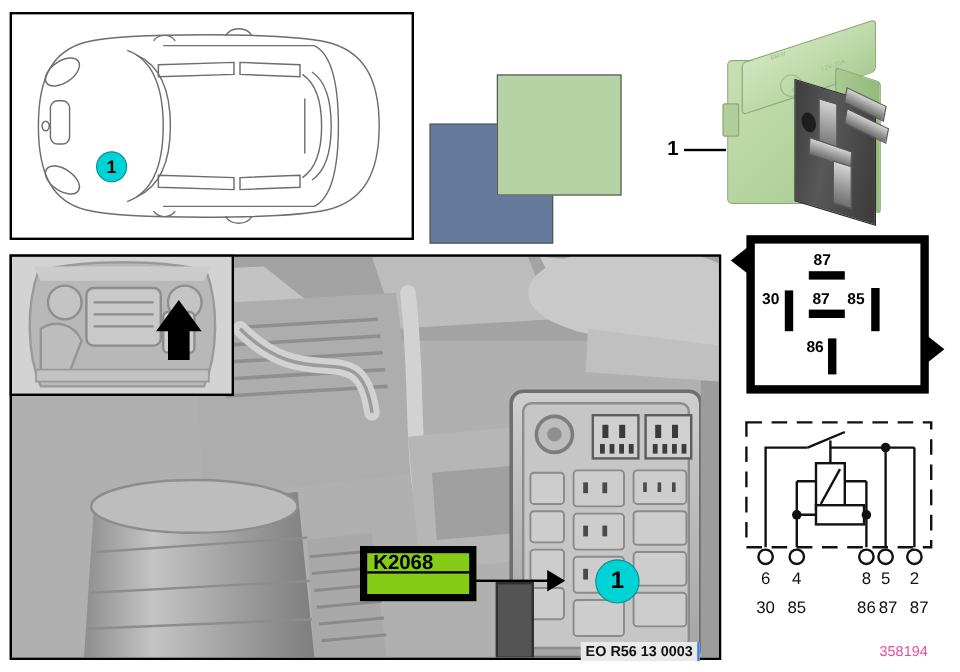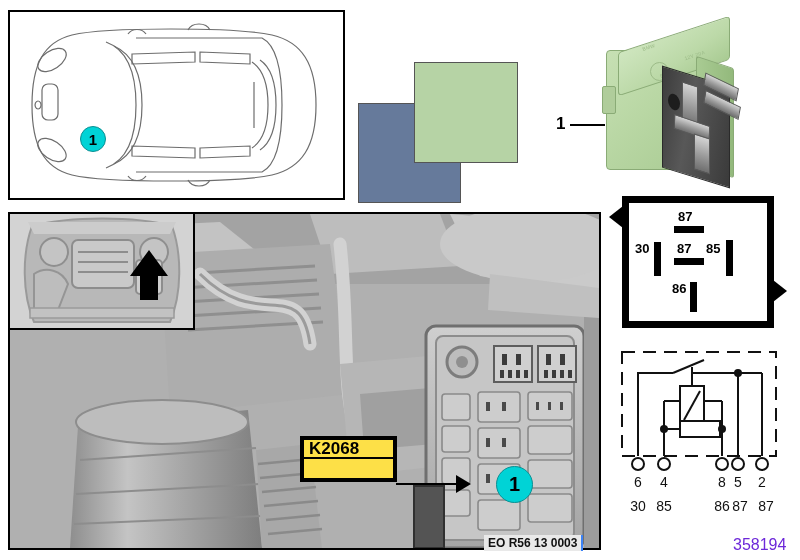--- a/index.html
+++ b/index.html
@@ -99,22 +99,22 @@
 
   
   .photo {
     background: #b4b4b4;
     box-sizing: border-box;
     overflow: hidden;
   }
 
   
   #part-label {
-    left: 300px; top: 436px; width: 97px; height: 46px;
-    border: 4px solid #000000; background: #fde047; box-sizing: border-box;
+    left: 300px; top: 455px; width: 97px; height: 46px;
+    border: 6px solid #000000; background: #84cc16; box-sizing: border-box;
     z-index: 6;
   }
   #part-label div {
     height: 50%;
     display: flex; align-items: center;
     padding-left: 5px;
     font-size: 17px; font-weight: bold; color: #000;
     box-sizing: border-box;
     font-family: "Liberation Sans", sans-serif;
   }
@@ -124,21 +124,21 @@
   #eo-code {
     left: 484px; top: 535px;
     font-size: 12px; font-weight: bold; color: #111;
     background: #e9e9e9;
     padding: 1px 4px;
     border-right: 2px solid #3b82f6;
     font-family: "Liberation Sans", sans-serif;
   }
   #doc-number {
     left: 733px; top: 536px;
-    font-size: 16px; color: #6d28d9;
+    font-size: 12px; color: #ec4899;
     font-family: "Liberation Sans", sans-serif;
   }
 
   .leader-line { position: absolute; background: #000; height: 2px; }
   .leader-num {
     position: absolute;
     font-size: 17px; font-weight: bold; color: #000;
     font-family: "Liberation Sans", sans-serif;
   }
 </style>

